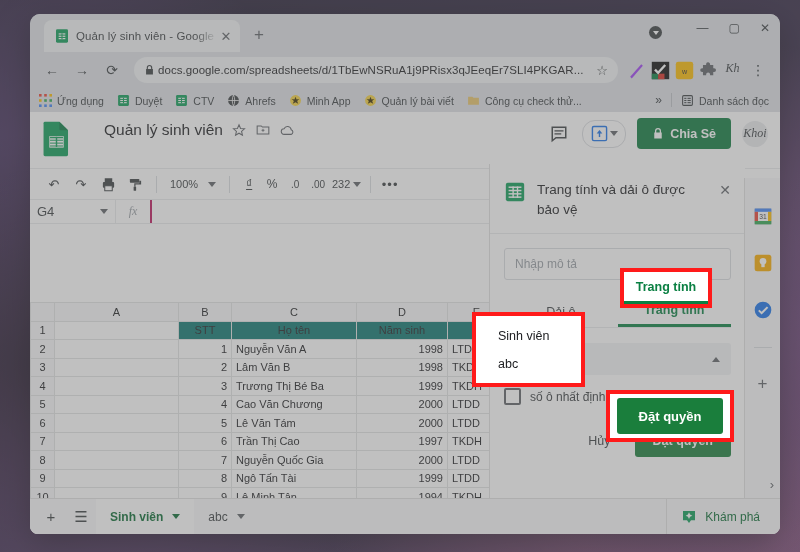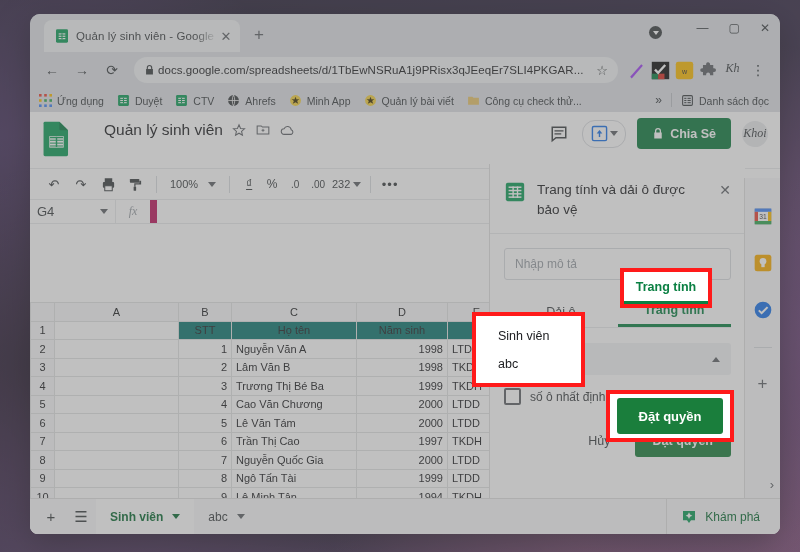--- a/index.html
+++ b/index.html
@@ -102,21 +102,21 @@
   .tbsep{width:1px;height:17px;background:#dadce0;margin:0 6px;}
   .zoombox{display:flex;align-items:center;gap:10px;font-size:11px;color:#3c4043;padding:0 4px;}
   .tbtext{font-size:12px;color:#3c4043;display:flex;align-items:center;justify-content:center;min-width:20px;height:22px;}
   .collapse{margin-left:auto;margin-right:6px;color:#3c4043;font-size:11px;}
 
   
   .fbar{height:23px;display:flex;align-items:center;border-top:1px solid #e8eaed;border-bottom:1px solid #e8eaed;background:#fff;}
   .namebox{width:86px;height:100%;display:flex;align-items:center;justify-content:space-between;padding:0 7px;box-sizing:border-box;
     font-size:13px;color:#3c4043;border-right:1px solid #e8eaed;}
   .fx{width:34px;text-align:center;font-family:"Liberation Serif",serif;font-style:italic;font-size:12px;color:#9aa0a6;
-    border-right:7px solid #be185d;height:100%;line-height:23px;}
+    border-right:2px solid #be185d;height:100%;line-height:23px;}
 
   
   .gridwrap{position:absolute;left:0;top:190px;right:0;bottom:36px;overflow:hidden;background:#fff;}
   table.grid{border-collapse:collapse;table-layout:fixed;}
   table.grid td,table.grid th{border:1px solid #e2e3e3;font-size:11px;color:#202124;height:18.5px;padding:0 4px;box-sizing:border-box;overflow:hidden;white-space:nowrap;}
   .corner{width:24px;background:#f8f9fa;}
   .colh{background:#f8f9fa;color:#5f6368;text-align:center;font-weight:normal;font-size:10.5px;height:17px;}
   .rowh{background:#f8f9fa;color:#5f6368;text-align:center;font-size:10px;width:24px;}
   .cell-teal{background:#0f7771;color:#000;text-align:center;border:1px solid #000;font-size:11px;}
   .cell-num{text-align:right;border:1px solid #000;}

